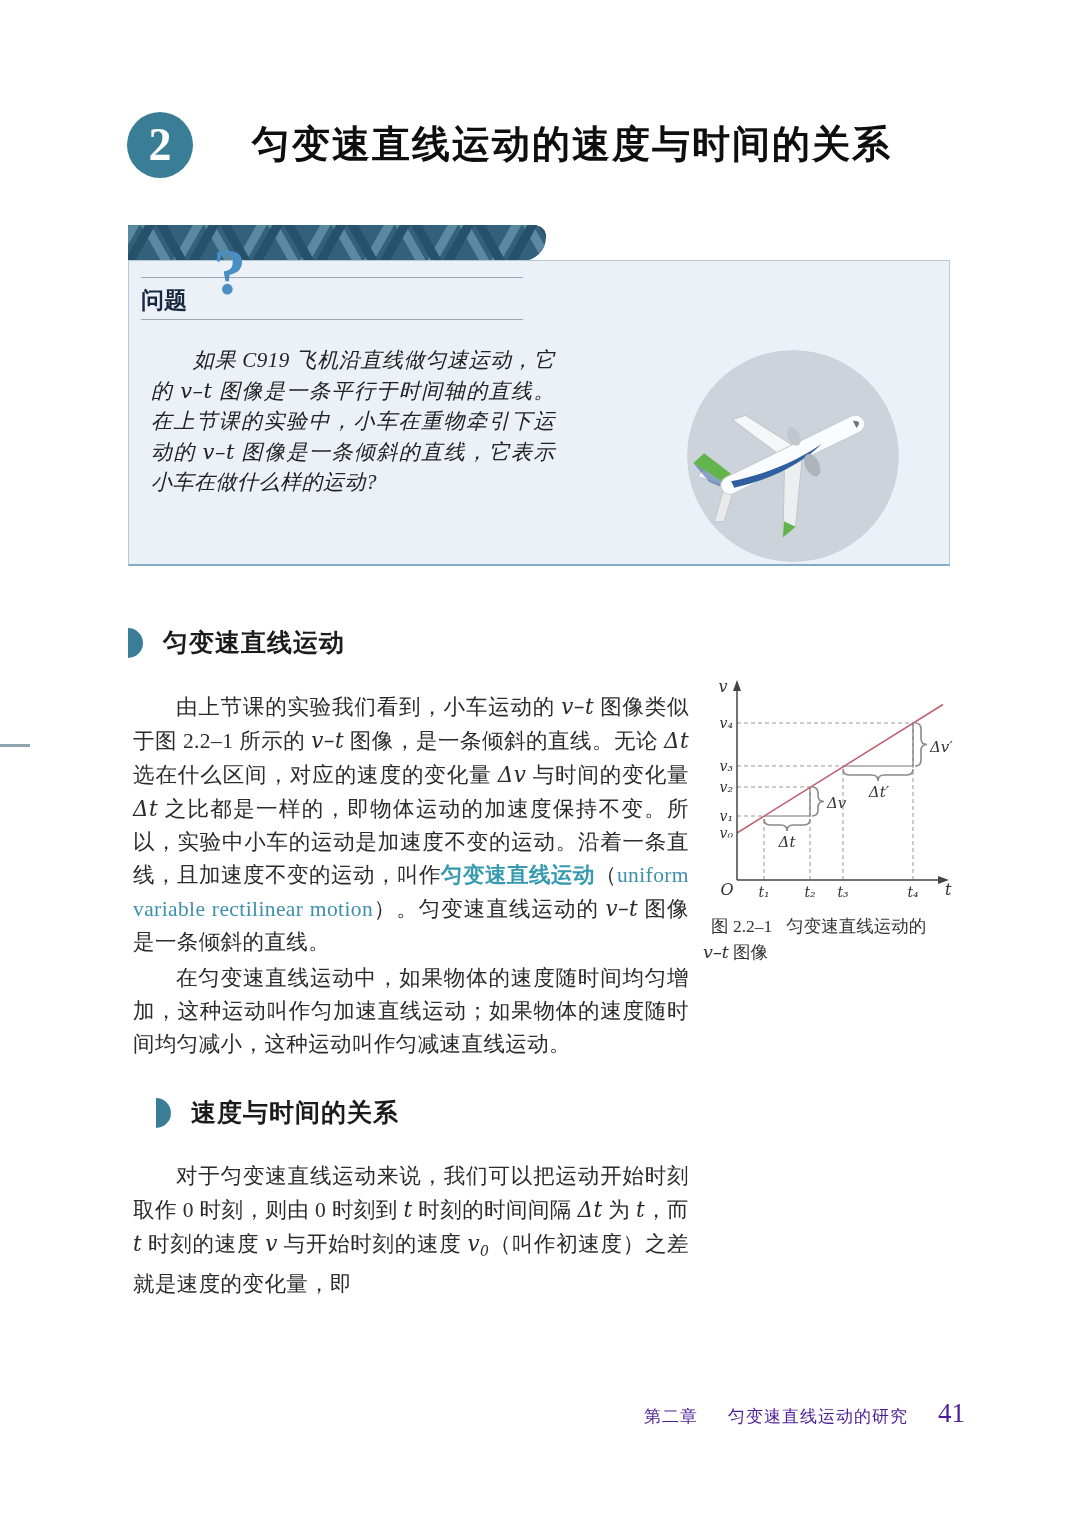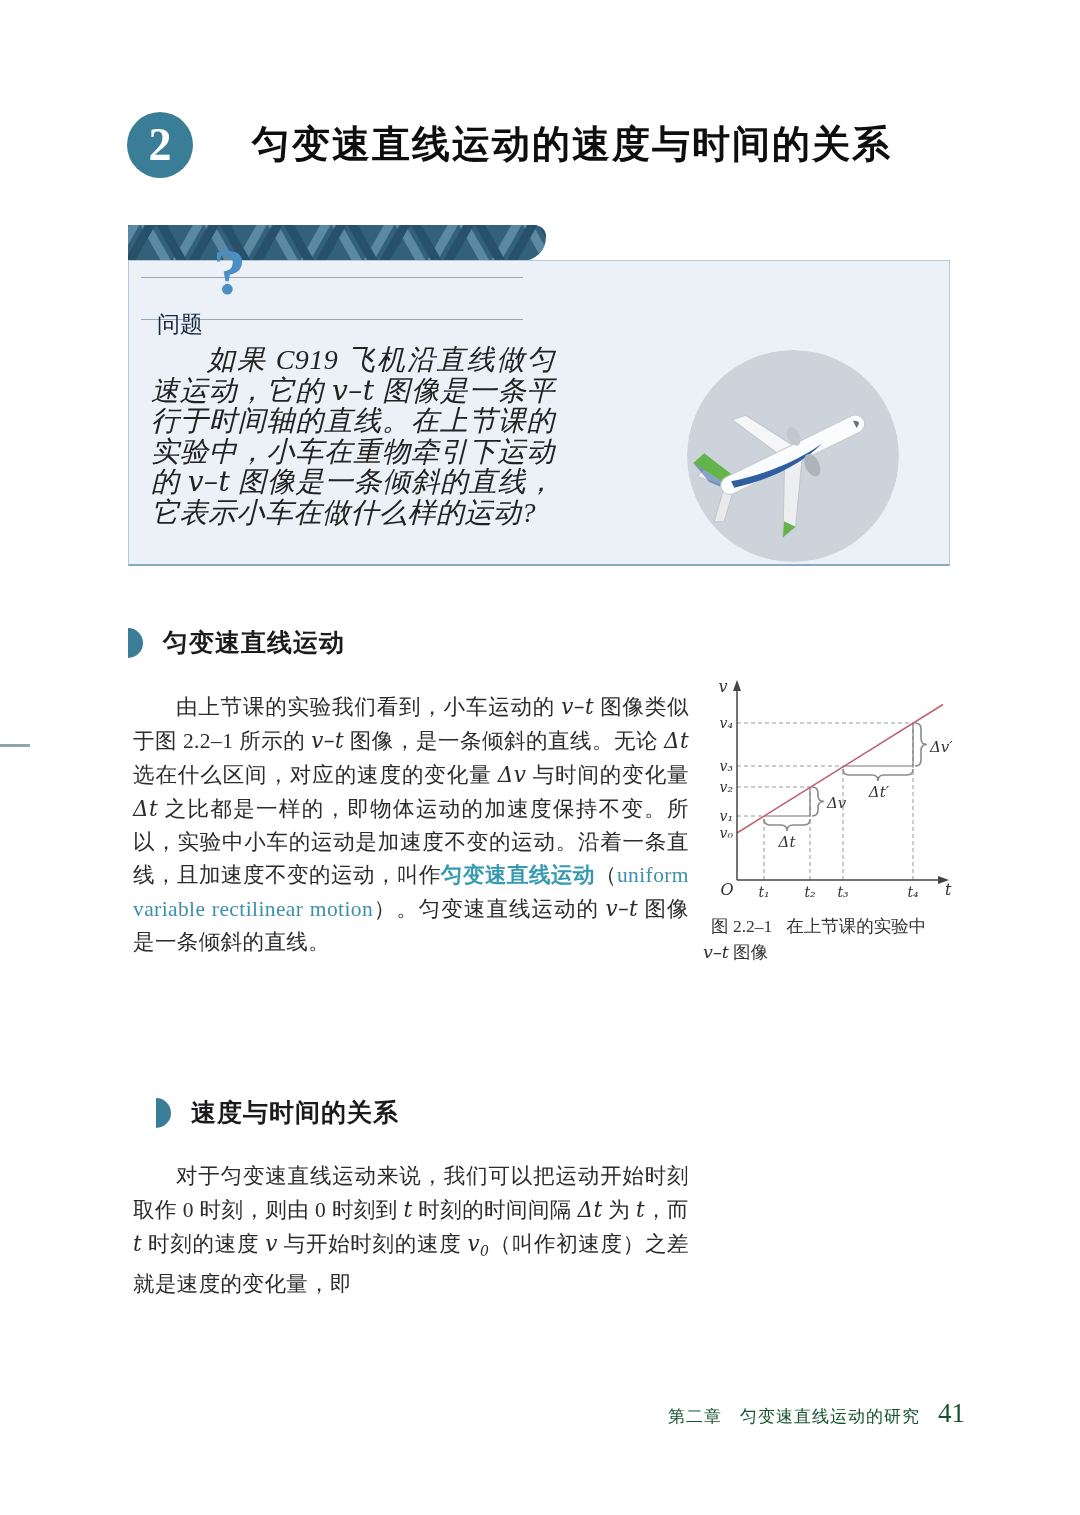--- a/index.html
+++ b/index.html
@@ -17,26 +17,26 @@
 
   
   .problem-box{position:absolute;left:128px;top:225px;width:822px;height:341px;}
   .chevron-band{position:absolute;left:0;top:0;width:418px;height:36px;overflow:hidden;
                 border-radius:0 14px 28px 0;}
   .box-body{position:absolute;left:0;top:35px;width:820px;height:303px;background:#ebf1f7;
             border:1px solid #b6c9da;border-bottom:2px solid #86a9c4;}
   .rule{position:absolute;left:12px;width:382px;height:1px;background:#9ba8b5;}
   .rule-top{top:16px;}
   .rule-bottom{top:58px;}
-  .problem-label{position:absolute;left:28px;top:24px;font-size:23px;font-weight:400;color:#18273f;
-                 font-family:"Liberation Sans","DejaVu Sans",sans-serif;margin-top:24px;}
+  .problem-label{position:absolute;left:12px;top:24px;font-size:23px;font-weight:700;color:#18273f;
+                 font-family:"Liberation Sans","DejaVu Sans",sans-serif;}
   .big-qmark{position:absolute;left:84px;top:-22px;font-size:66px;font-weight:700;color:#4a8ec3;
              font-family:"Liberation Serif",serif;line-height:1;}
   .question-text{position:absolute;left:22px;top:84px;width:404px;margin:0;
-                 font-size:28px;line-height:30.5px;text-align:justify;text-indent:2em;
+                 font-size:21px;line-height:30.5px;text-align:justify;text-indent:2em;
                  font-style:italic;color:#222;letter-spacing:0.5px;}
   .plane-circle{position:absolute;left:558px;top:89px;width:212px;height:212px;border-radius:50%;overflow:hidden;}
 
   
   .sec-heading{position:absolute;left:128px;display:flex;align-items:center;gap:20px;}
   .sec-heading .bullet{width:15px;height:30px;background:#3a7d96;border-radius:0 15px 15px 0;}
   .sec-heading h2{margin:0;font-size:25px;font-weight:700;color:#1b1b1d;letter-spacing:1px;
                   font-family:"Liberation Sans","DejaVu Sans",sans-serif;}
   .sh1{top:626px;}
   .sh2{top:1096px;padding-left:28px;}
@@ -59,22 +59,22 @@
   sub.s-var{font-size:0.65em;}
 
   
   .vt-figure{position:absolute;left:703px;top:670px;width:258px;margin:0;}
   .vt-figure svg{display:block;}
   .fig-caption{margin-top:6px;font-size:17.5px;line-height:26px;color:#333;}
   .fig-caption .cap-label{margin-right:14px;margin-left:8px;}
   .chart-text{font-family:"DejaVu Serif","Liberation Serif",serif;font-style:italic;fill:#333;}
 
   
-  .page-footer{position:absolute;right:115px;top:1398px;font-size:17px;color:#14532d;
-               display:flex;align-items:baseline;gap:18px;letter-spacing:1px;}
+  .page-footer{position:absolute;right:115px;top:1398px;font-size:17px;color:#4c1d95;
+               display:flex;align-items:baseline;gap:30px;letter-spacing:1px;}
   .page-footer .page-num{font-size:27px;letter-spacing:0;}
 </style>
 </head>
 <body>
 
 <div class="page">
 
   <div class="edge-mark"></div>
 
   <header class="lesson-header">
@@ -119,20 +119,21 @@
     </div>
   </section>
 
   <div class="sec-heading sh1">
     <span class="bullet"></span>
     <h2>匀变速直线运动</h2>
   </div>
 
   <div class="col col-1">
     <p><span class="s-n">由上节课的实验我们看到，小车运动的 </span><span class="s-var">v–t</span><span class="s-n"> 图像类似于图 2.2–1 所示的 </span><span class="s-var">v–t</span><span class="s-n"> 图像，是一条倾斜的直线。无论 </span><span class="s-var">Δt</span><span class="s-n"> 选在什么区间，对应的速度的变化量 </span><span class="s-var">Δv</span><span class="s-n"> 与时间的变化量 </span><span class="s-var">Δt</span><span class="s-n"> 之比都是一样的，即物体运动的加速度保持不变。所以，实验中小车的运动是加速度不变的运动。沿着一条直线，且加速度不变的运动，叫作</span><span class="s-term">匀变速直线运动</span><span class="s-n">（</span><span class="s-eng">uniform variable rectilinear motion</span><span class="s-n">）。匀变速直线运动的 </span><span class="s-var">v–t</span><span class="s-n"> 图像是一条倾斜的直线。</span></p>
+    <p><span class="s-n">在匀变速直线运动中，如果物体的速度随时间均匀增加，这种运动叫作匀加速直线运动；如果物体的速度随时间均匀减小，这种运动叫作匀减速直线运动。</span></p>
   </div>
 
   <figure class="vt-figure">
     <svg viewBox="0 0 250 237" width="250" height="237">
 
       <g stroke="#999" stroke-width="1" stroke-dasharray="4,3">
         <line x1="34" y1="53" x2="210" y2="53"></line>
         <line x1="34" y1="96" x2="140" y2="96"></line>
         <line x1="34" y1="117" x2="107" y2="117"></line>
         <line x1="34" y1="146" x2="61" y2="146"></line>
@@ -180,21 +181,21 @@
         <text x="210" y="227">t₄</text>
       </g>
       <g class="chart-text" font-size="15">
         <text x="84" y="177" text-anchor="middle">Δt</text>
         <text x="124" y="138" text-anchor="start">Δv</text>
         <text x="176" y="127" text-anchor="middle">Δt′</text>
         <text x="227" y="82" text-anchor="start">Δv′</text>
       </g>
     </svg>
     <figcaption class="fig-caption">
-      <span class="cap-label">图 2.2–1</span><span>在上节课的实验中</span><br>
+      <span class="cap-label">图 2.2–1</span><span>匀变速直线运动的</span><br>
       <span><span class="s-var">v–t</span><span class="s-n"> 图像</span></span>
     </figcaption>
   </figure>
 
   <div class="sec-heading sh2">
     <span class="bullet"></span>
     <h2>速度与时间的关系</h2>
   </div>
 
   <div class="col col-2">

